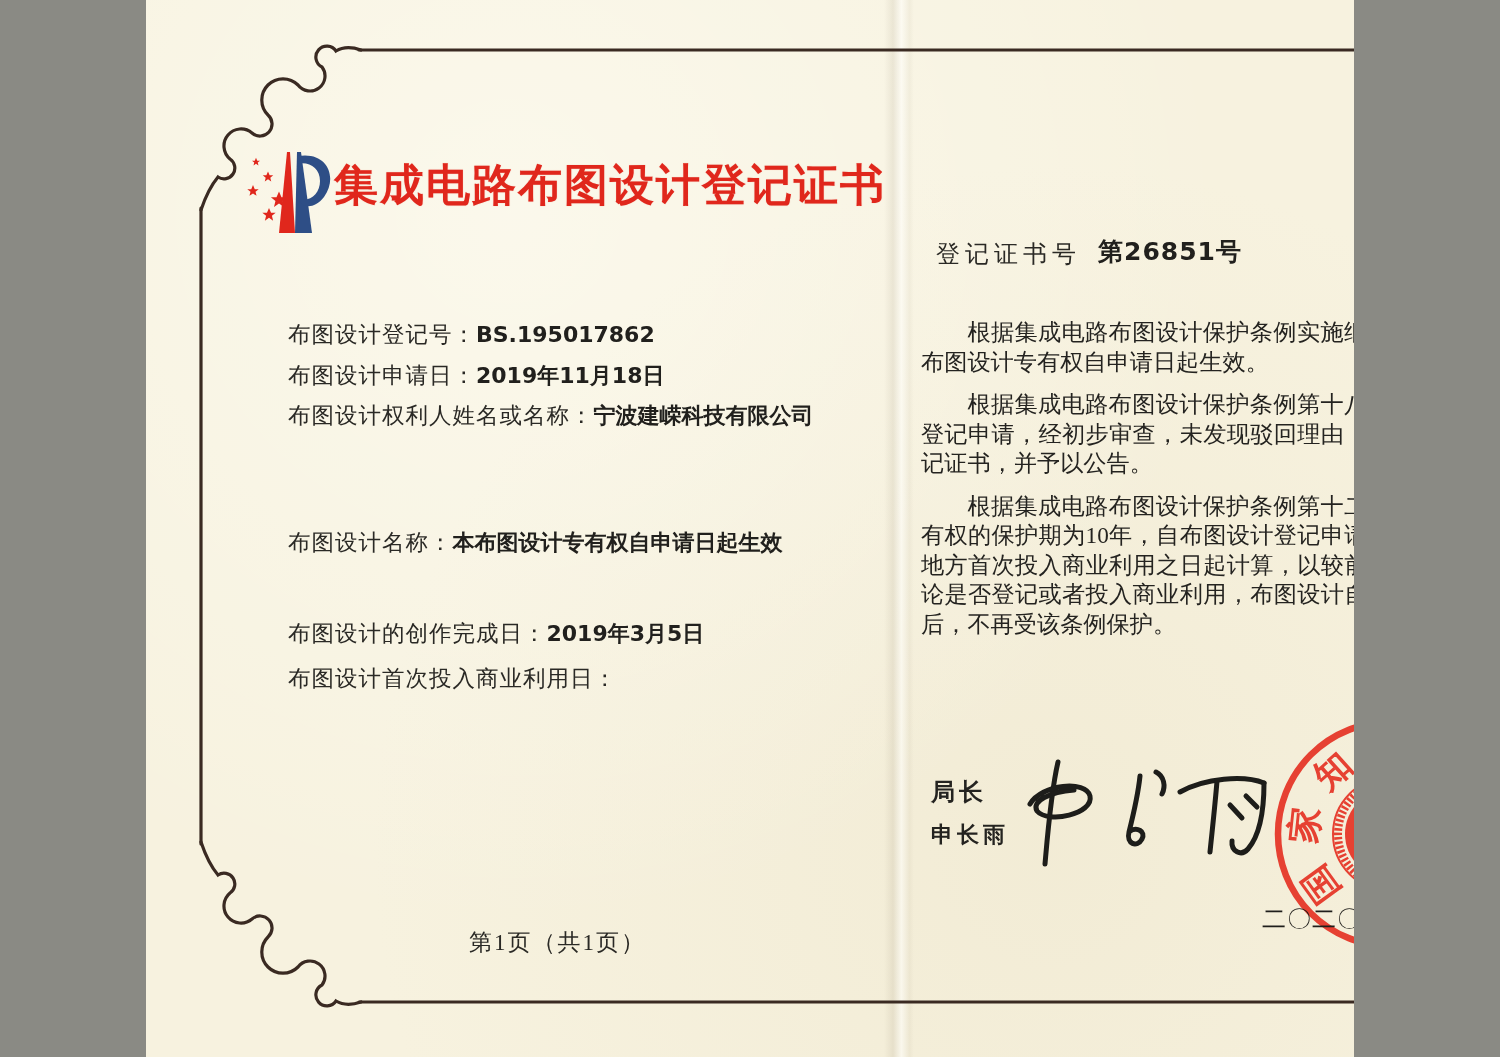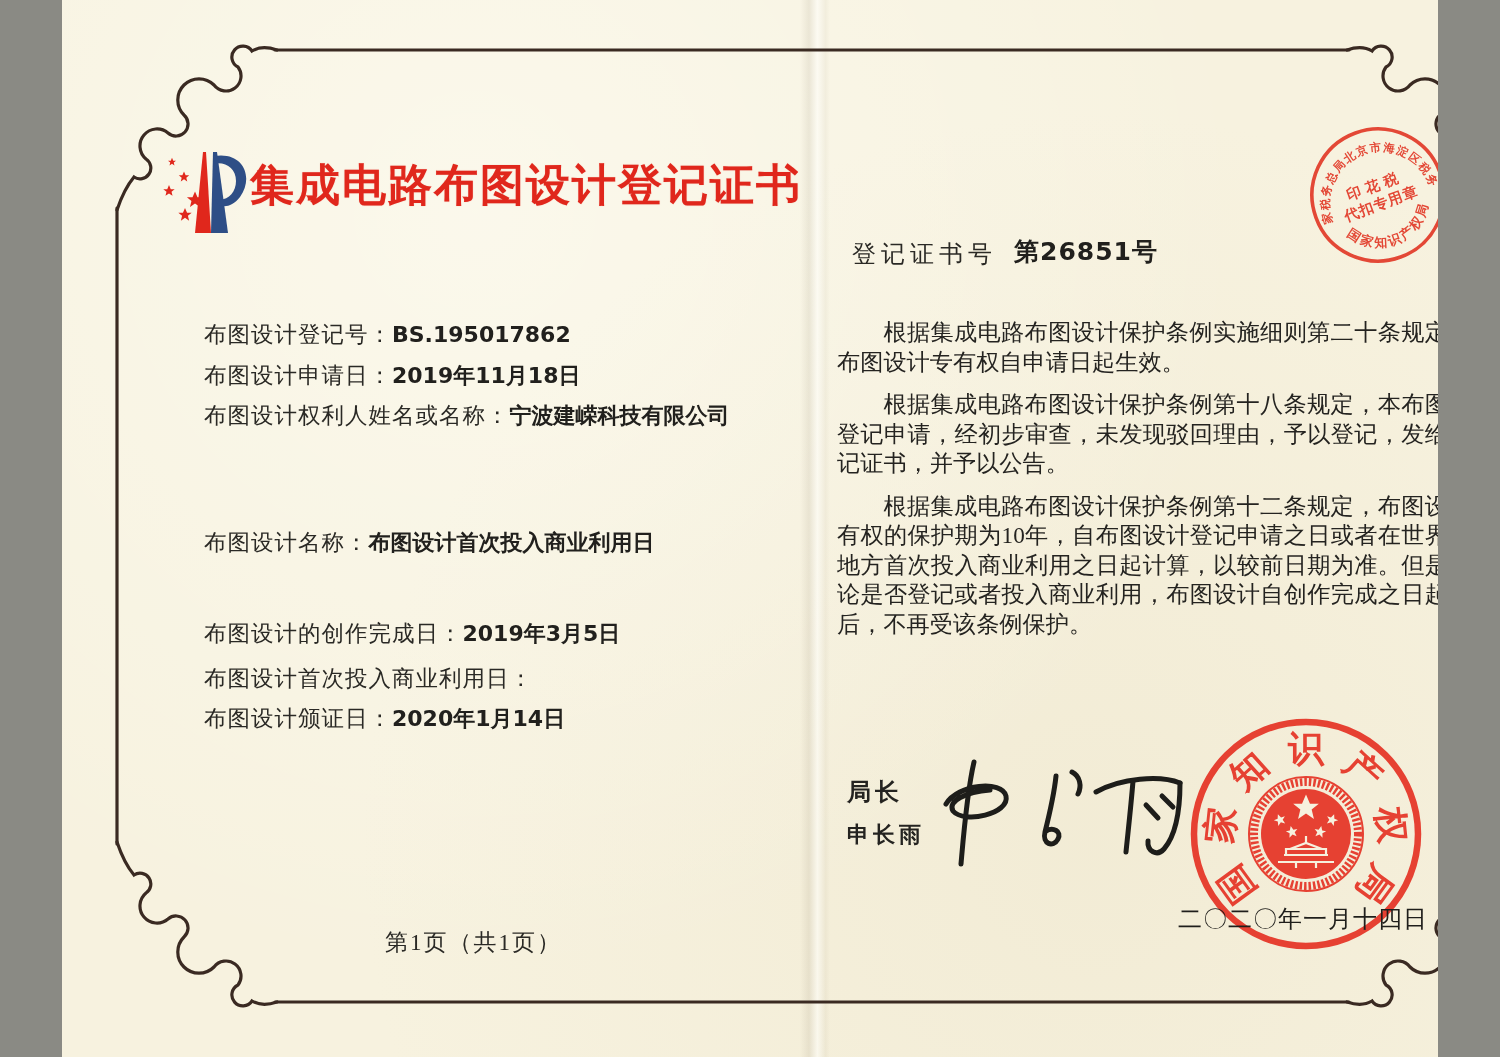--- a/index.html
+++ b/index.html
@@ -1,17 +1,17 @@
 <!DOCTYPE html>
 <html><head>
 <meta charset="utf-8">
 <style>
   html,body{margin:0;padding:0;background:#8a8a84;}
   .page{
-    position:relative;width:1376px;height:1057px;margin:0 auto;
+    position:relative;width:1208px;height:1057px;margin:0 auto;
     background:#f7f2df;
     background-image:radial-gradient(circle at 30% 20%, rgba(255,255,248,.5), rgba(0,0,0,0) 60%),
                      radial-gradient(circle at 75% 80%, rgba(233,224,195,.35), rgba(0,0,0,0) 55%);
     overflow:hidden;
     font-family:"Liberation Serif",serif;color:#262522;
   }
   .abs{position:absolute;}
   
   .fold{left:738px;top:0;width:30px;height:1057px;
     background:linear-gradient(90deg,rgba(0,0,0,0),rgba(110,95,70,.10) 30%,rgba(255,255,252,.55) 58%,rgba(110,95,70,.05) 85%,rgba(0,0,0,0));}
@@ -113,24 +113,23 @@
       <text x="88" y="99" text-anchor="middle" fill="#e23a28" font-family="DejaVu Sans, sans-serif" font-weight="700" font-size="14.5" letter-spacing="1">代扣专用章</text>
     </g>
   </svg>
 
   <div class="abs certno-label">登记证书号</div>
   <div class="abs certno-value">第26851号</div>
 
   <div class="abs field f1"><span class="lbl">布图设计登记号：</span><span class="val">BS.195017862</span></div>
   <div class="abs field f2"><span class="lbl">布图设计申请日：</span><span class="val">2019年11月18日</span></div>
   <div class="abs field f3"><span class="lbl">布图设计权利人姓名或名称：</span><span class="val">宁波建嵘科技有限公司</span></div>
-  <div class="abs field f5"><span class="lbl">布图设计名称：</span><span class="val">布图设计首次投入商业利用日</span></div>
+  <div class="abs field f5"><span class="lbl">布图设计名称：</span><span class="val">本布图设计专有权自申请日起生效</span></div>
   <div class="abs field f6"><span class="lbl">布图设计的创作完成日：</span><span class="val">2019年3月5日</span></div>
   <div class="abs field f7"><span class="lbl">布图设计首次投入商业利用日：</span><span class="val"></span></div>
-  <div class="abs field f8"><span class="lbl">布图设计颁证日：</span><span class="val">2020年1月14日</span></div>
 
   <div class="abs paras">
     <p>根据集成电路布图设计保护条例实施细则第二十条规定，本布图设计专有权自申请日起生效。</p>
     <p>根据集成电路布图设计保护条例第十八条规定，本布图设计登记申请，经初步审查，未发现驳回理由，予以登记，发给此登记证书，并予以公告。</p>
     <p>根据集成电路布图设计保护条例第十二条规定，布图设计专有权的保护期为10年，自布图设计登记申请之日或者在世界任何地方首次投入商业利用之日起计算，以较前日期为准。但是，无论是否登记或者投入商业利用，布图设计自创作完成之日起15年后，不再受该条例保护。</p>
   </div>
 
   <div class="abs sig-title">局长</div>
   <div class="abs sig-name">申长雨</div>
 

